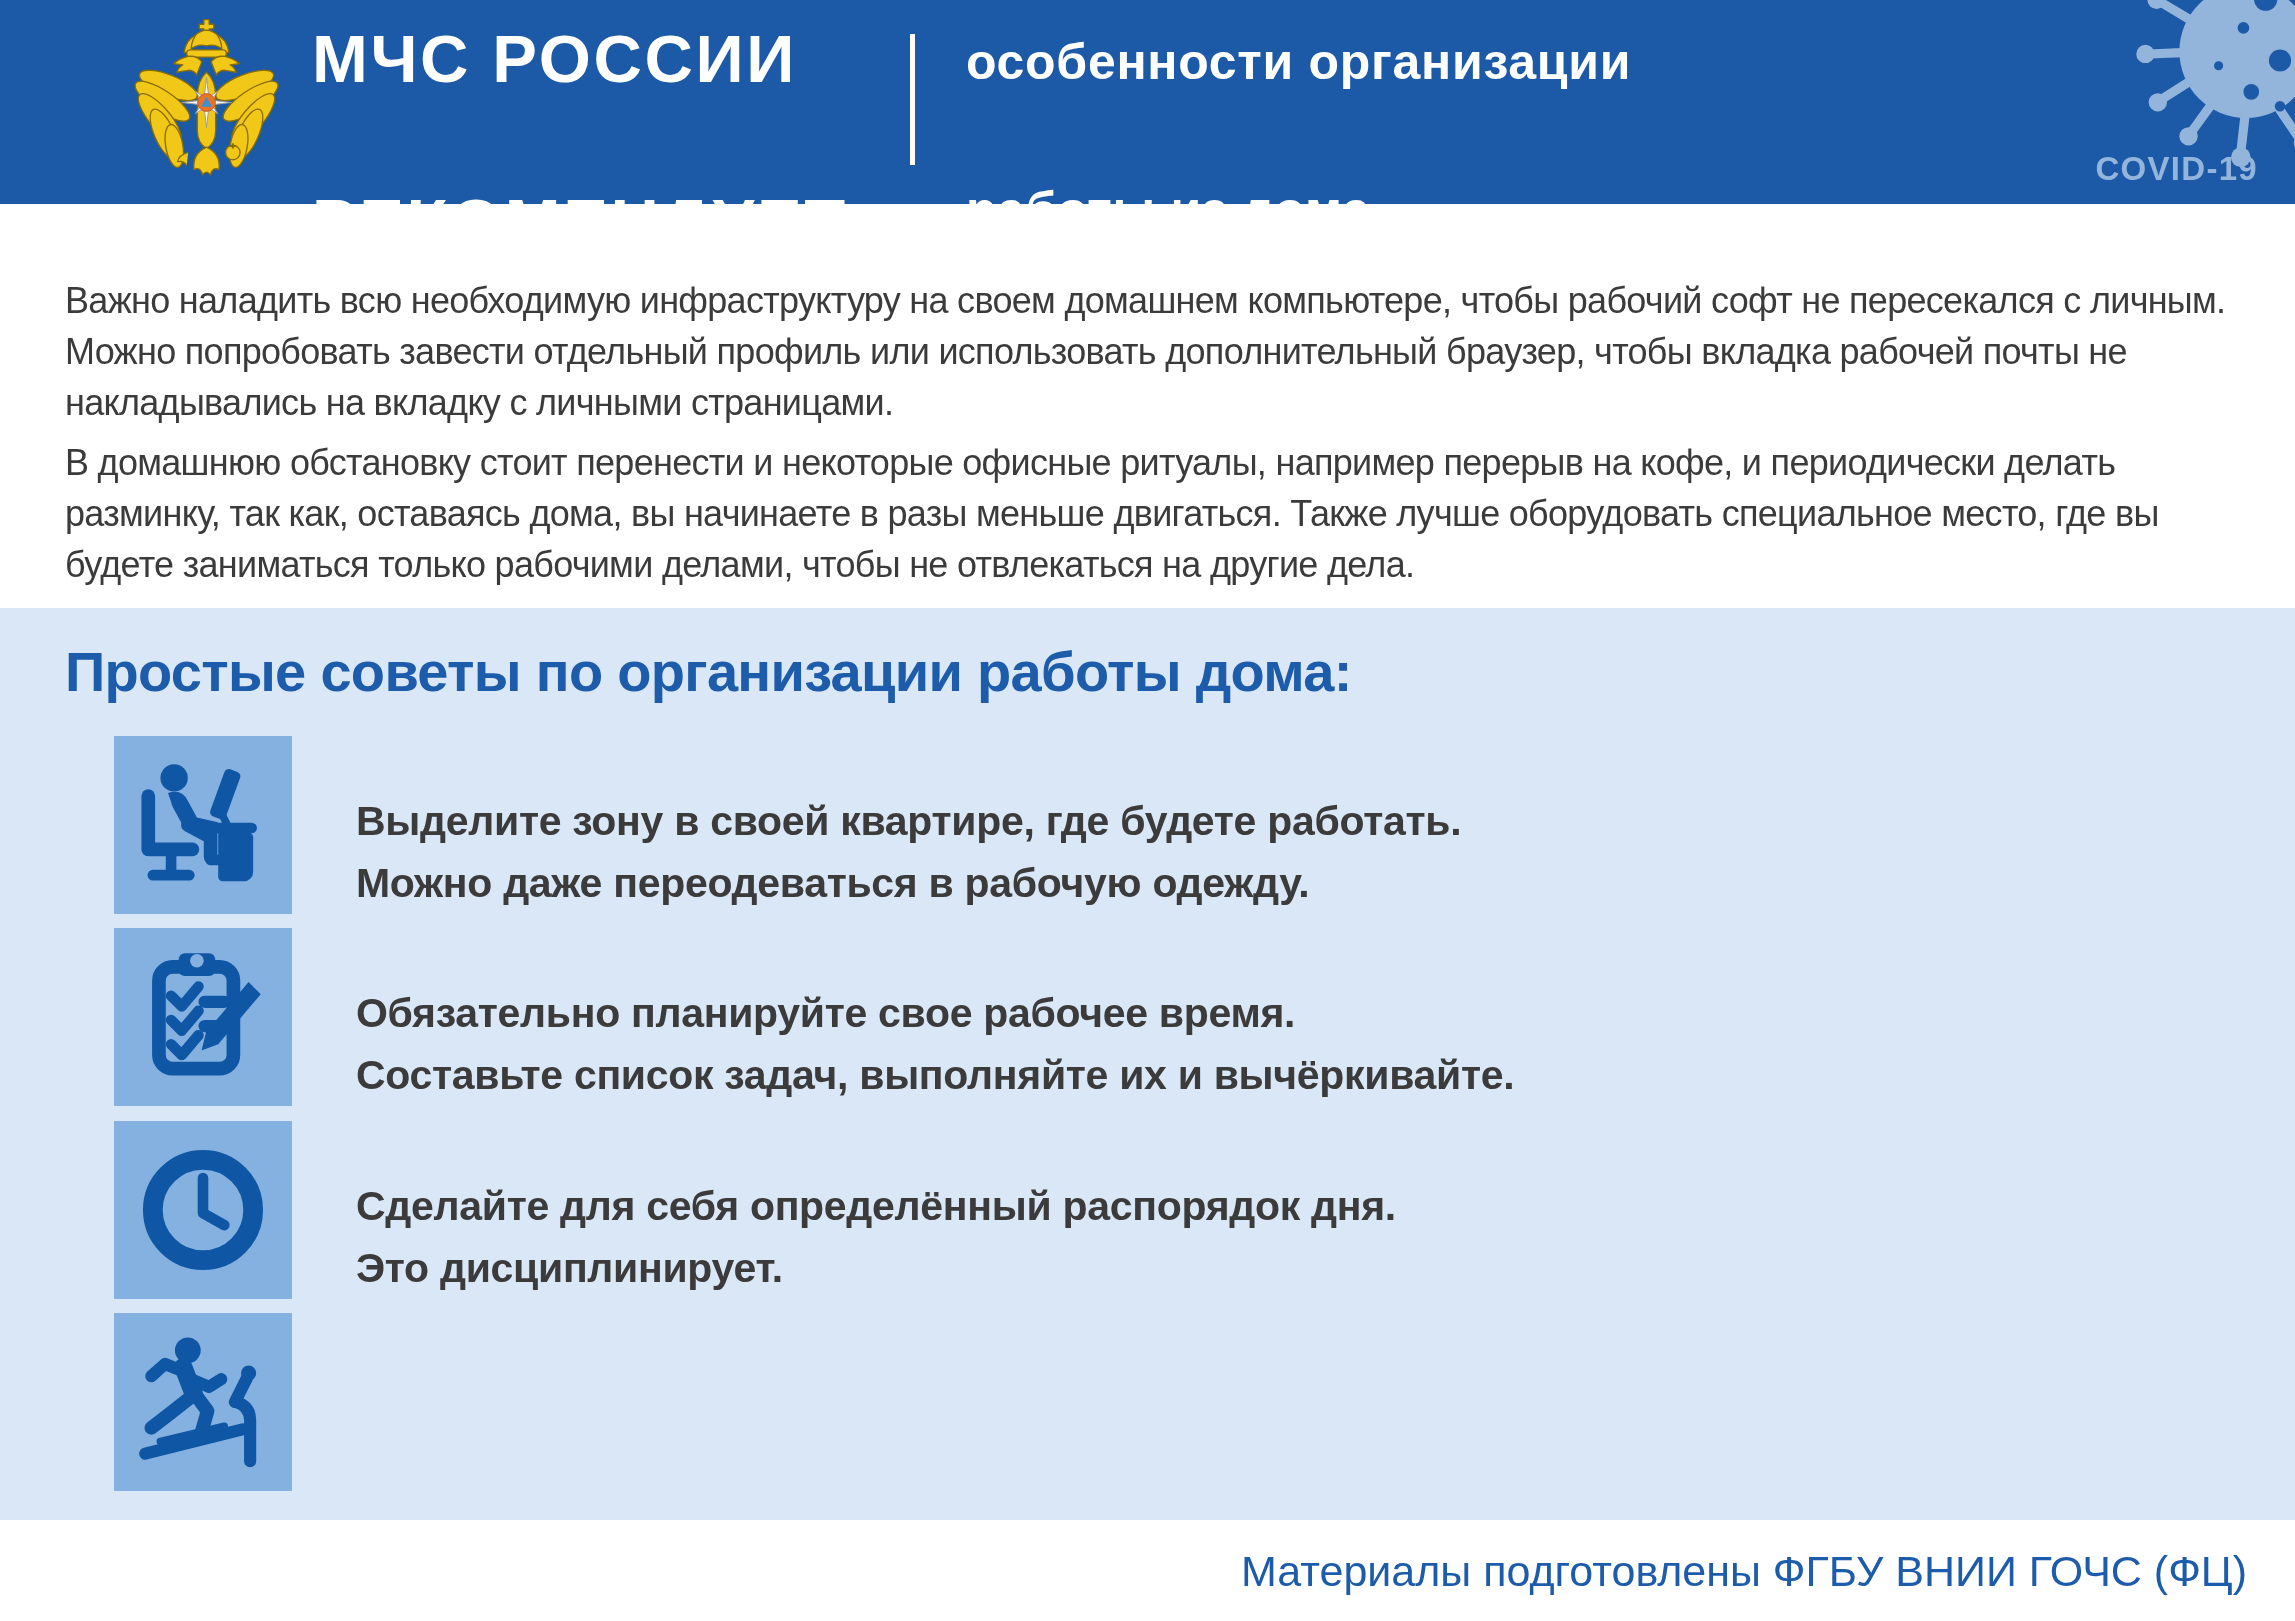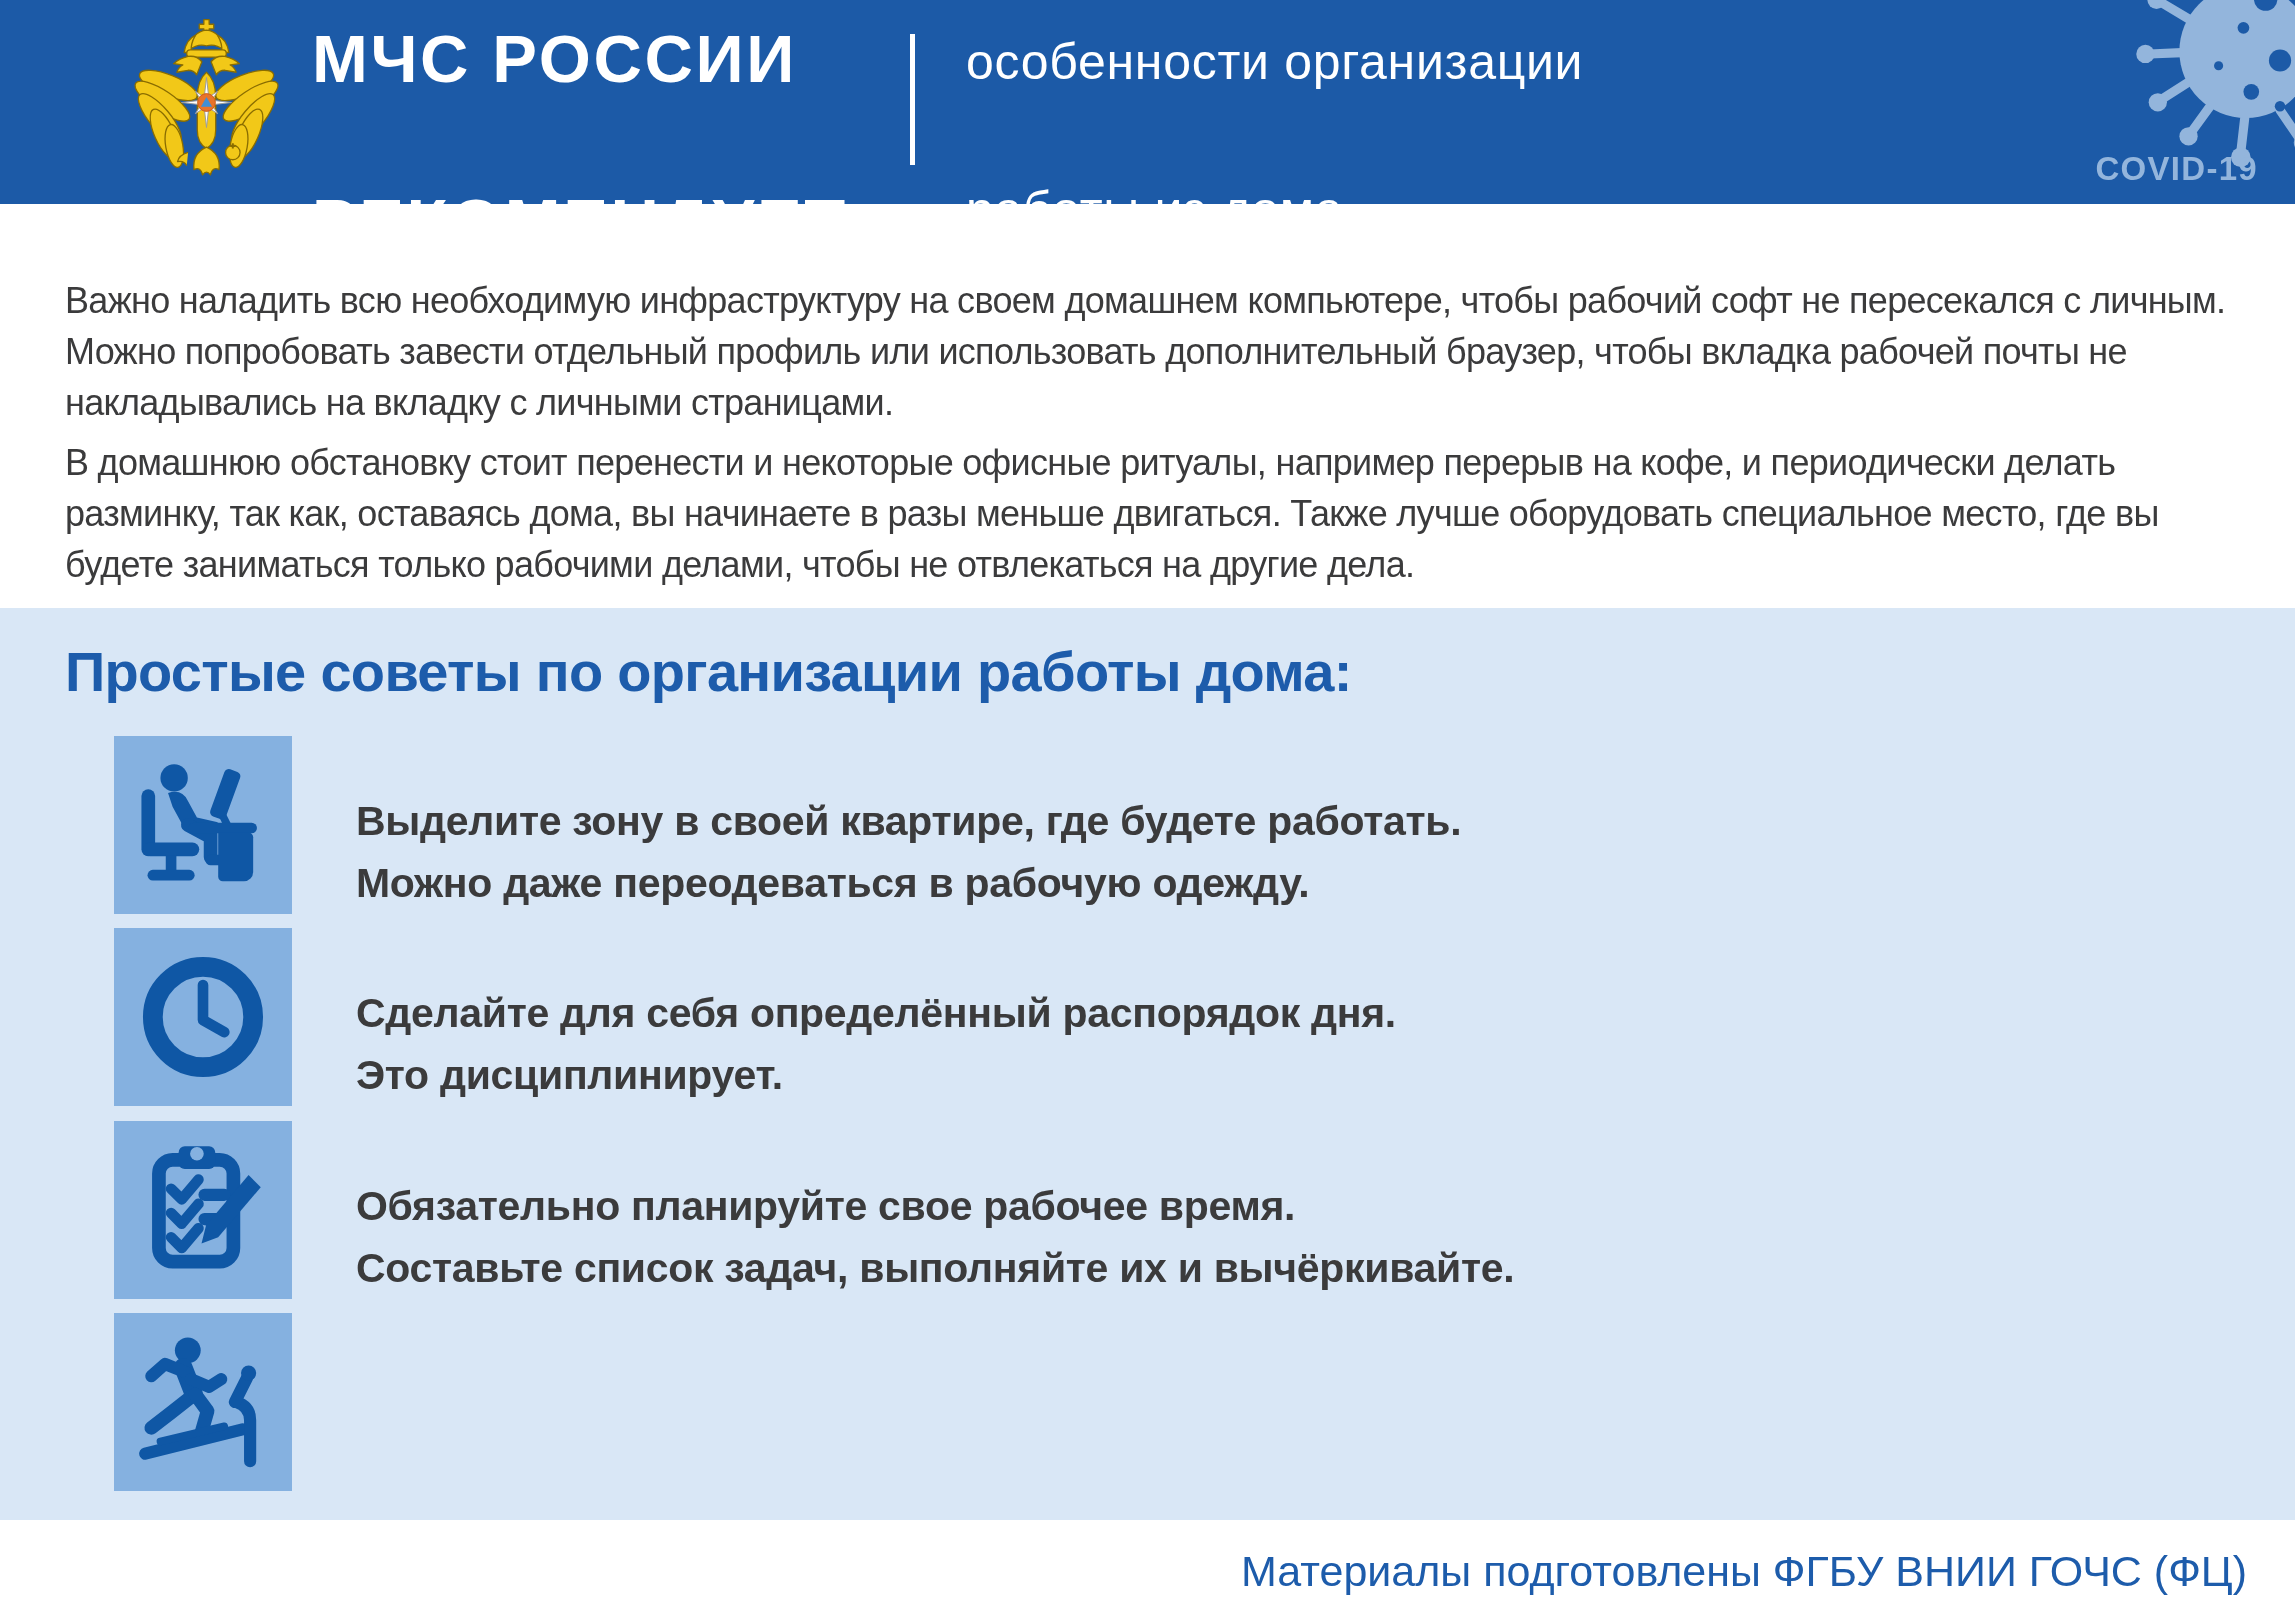--- a/index.html
+++ b/index.html
@@ -38,21 +38,21 @@
   .divider {
     position: absolute;
     left: 910px; top: 34px;
     width: 4.6px; height: 131px;
     background: #ffffff;
   }
   .subject {
     position: absolute;
     left: 966px; top: 25px;
     color: #ffffff;
-    font-weight: normal;
+    font-weight: bold;
     font-size: 50px;
     line-height: 74px;
     letter-spacing: 0.7px;
     white-space: pre-line;
   }
   .virus {
     position: absolute;
     top: -39px; right: -36px;
   }
   .covid-label {
@@ -249,46 +249,46 @@
           </g>
         </svg>
       </div>
       <div class="tip-text">Выделите зону в своей квартире, где будете работать.
 Можно даже переодеваться в рабочую одежду.</div>
     </div>
 
     <div class="tip-row">
       <div class="tip-tile">
         <svg viewBox="0 0 100 100">
-          <circle cx="50" cy="50" r="33" fill="none" stroke="#0f57a5" stroke-width="13"></circle>
-          <path d="M50 29 V52 L64 60" fill="none" stroke="#0f57a5" stroke-width="7" stroke-linecap="round" stroke-linejoin="round"></path>
-        </svg>
-      </div>
-      <div class="tip-text">Сделайте для себя определённый распорядок дня.
-Это дисциплинирует.</div>
-    </div>
-
-    <div class="tip-row">
-      <div class="tip-tile">
-        <svg viewBox="0 0 100 100">
           <g stroke="#0f57a5" fill="none" stroke-linecap="round" stroke-linejoin="round">
             <rect x="21" y="17" width="49" height="67" rx="9" stroke-width="9"></rect>
             <rect x="34" y="8" width="24" height="15" rx="4" fill="#0f57a5" stroke="none"></rect>
             <circle cx="46" cy="13" r="4.5" fill="#85b1e0" stroke="none"></circle>
             <path d="M29 36 l7 7 l11 -13" stroke-width="7"></path>
             <path d="M29 52 l7 7 l11 -13" stroke-width="7"></path>
             <path d="M29 68 l7 7 l11 -13" stroke-width="7"></path>
             <path d="M51 40 h13" stroke-width="8"></path>
             <path d="M51 56 h9" stroke-width="8"></path>
             <path d="M80 27 L88 35 L60 68 L49 72 L52 60 Z" fill="#0f57a5" stroke="none"></path>
           </g>
         </svg>
       </div>
       <div class="tip-text">Обязательно планируйте свое рабочее время.
 Составьте список задач, выполняйте их и вычёркивайте.</div>
+    </div>
+
+    <div class="tip-row">
+      <div class="tip-tile">
+        <svg viewBox="0 0 100 100">
+          <circle cx="50" cy="50" r="33" fill="none" stroke="#0f57a5" stroke-width="13"></circle>
+          <path d="M50 29 V52 L64 60" fill="none" stroke="#0f57a5" stroke-width="7" stroke-linecap="round" stroke-linejoin="round"></path>
+        </svg>
+      </div>
+      <div class="tip-text">Сделайте для себя определённый распорядок дня.
+Это дисциплинирует.</div>
     </div>
 
     <div class="tip-row">
       <div class="tip-tile">
         <svg viewBox="0 0 100 100">
           <g fill="none" stroke="#0f57a5" stroke-linecap="round" stroke-linejoin="round">
             <circle cx="40" cy="16" r="8.5" fill="#0f57a5" stroke="none"></circle>
             <path d="M37 27 L44 45" stroke-width="12"></path>
             <path d="M40 31 L25 25 L16 33" stroke-width="8"></path>
             <path d="M42 35 L54 40 L62 35" stroke-width="8"></path>

